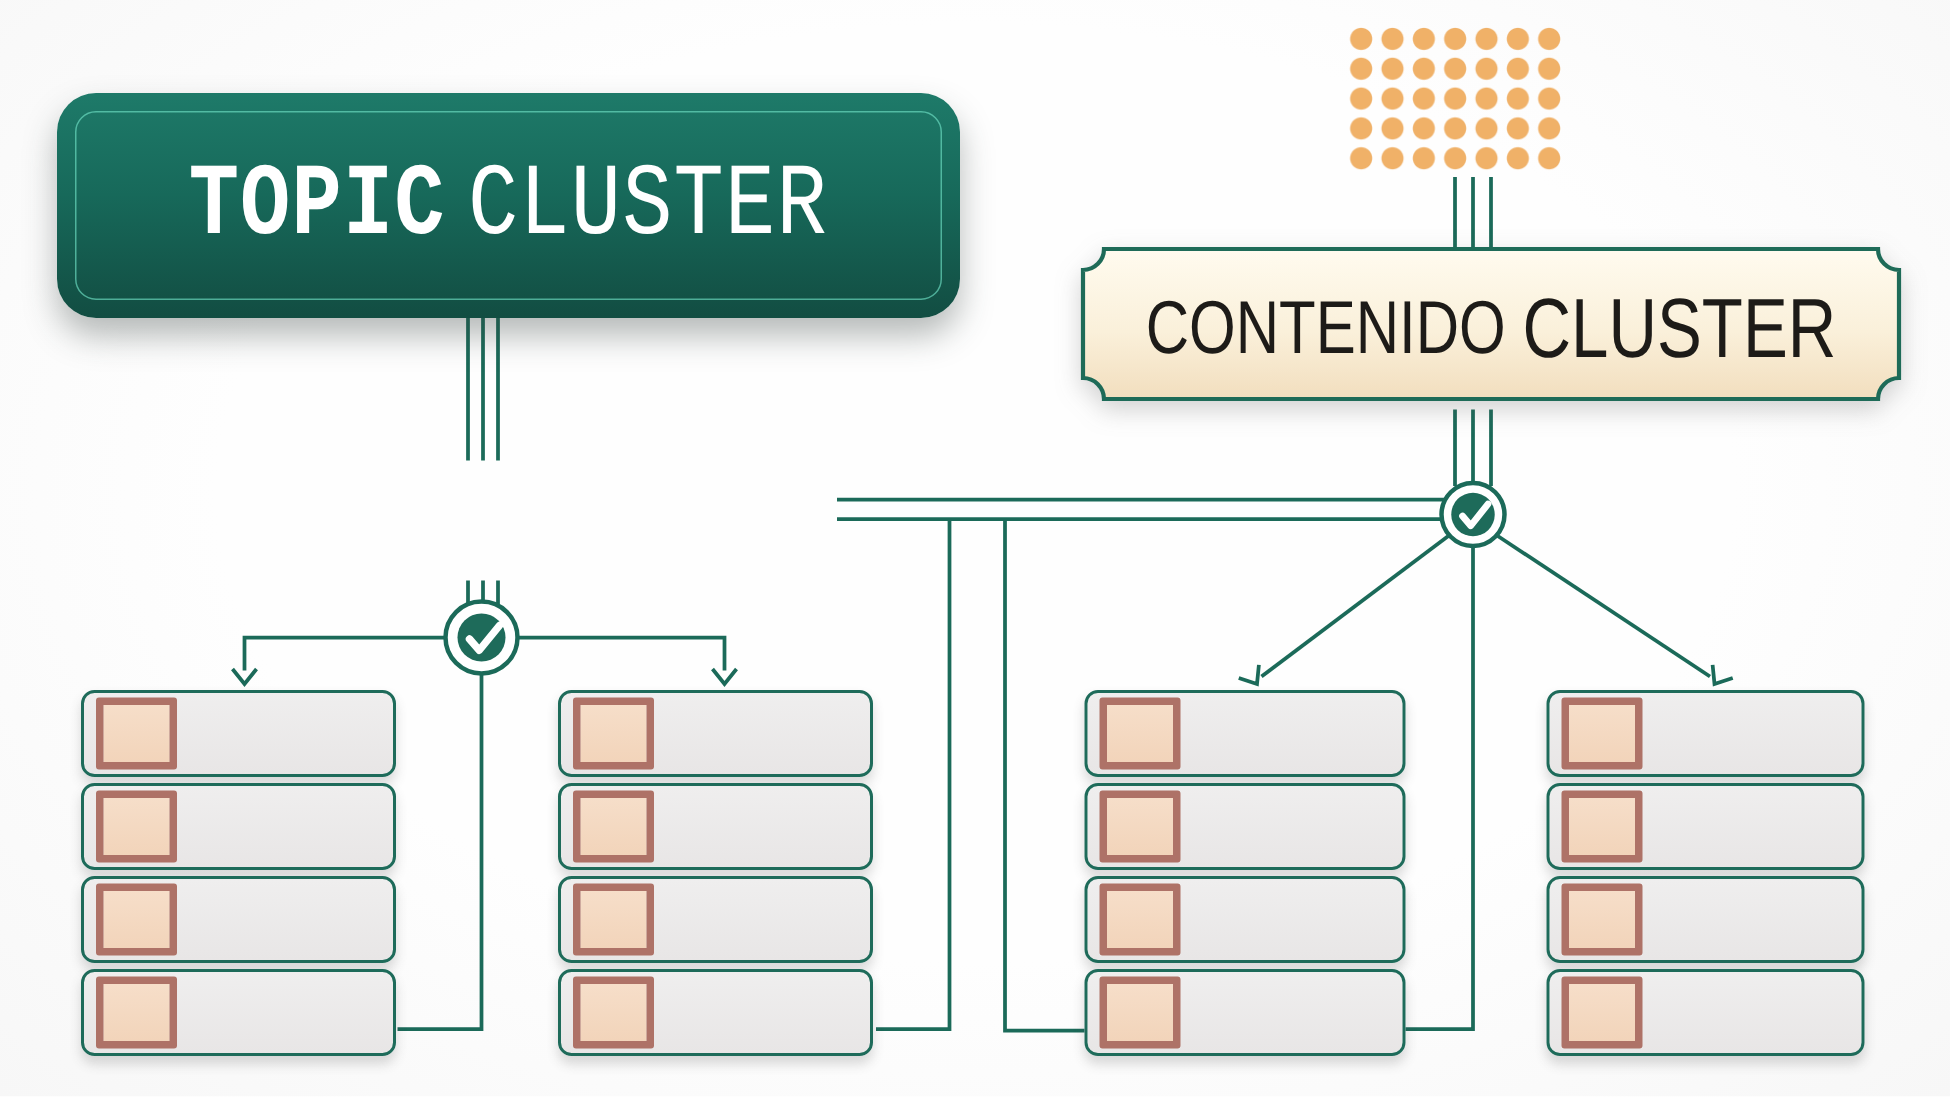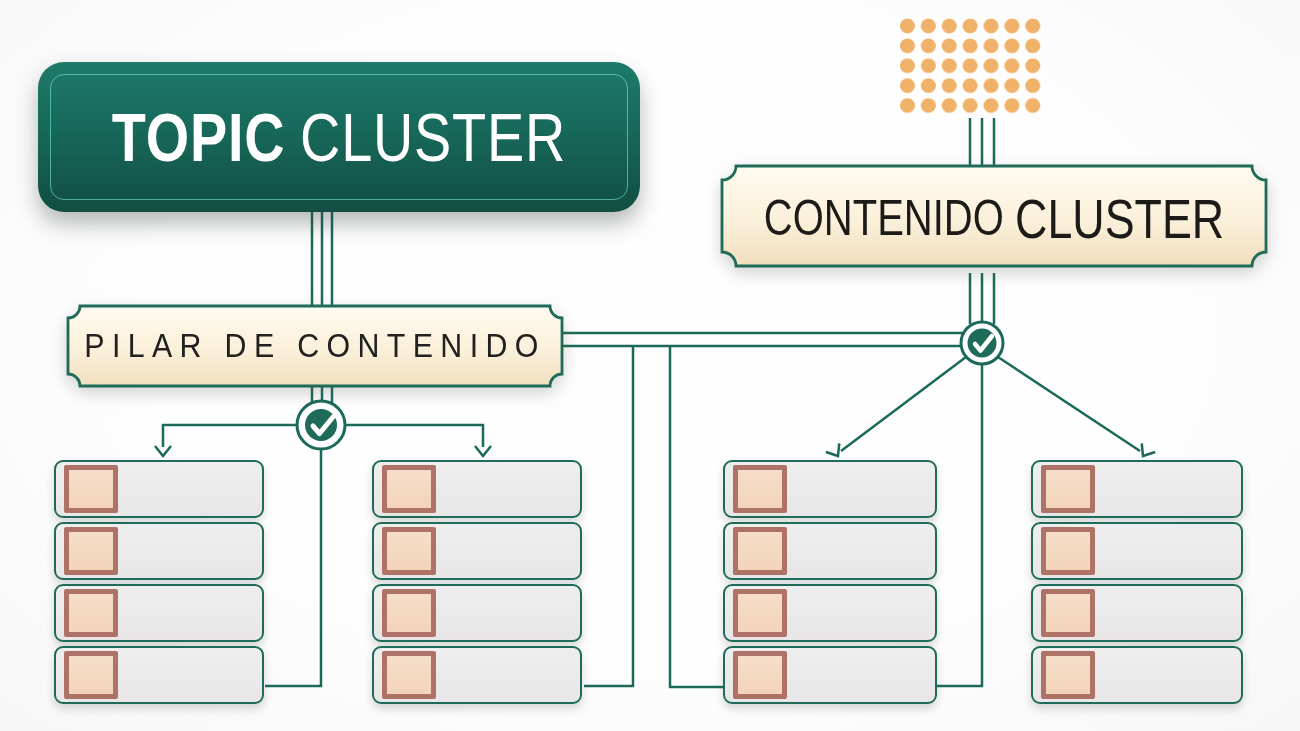--- a/index.html
+++ b/index.html
@@ -15,21 +15,21 @@
   .badge-outer{fill:#ffffff;stroke:#1B6A59;stroke-width:3;}
   .badge-inner{fill:#1E6B5A;stroke:none;}
   .badge-check{stroke:#ffffff;fill:none;stroke-linecap:round;stroke-linejoin:round;}
 
   
   .topic-box{
     position:absolute;left:38px;top:62px;width:602px;height:150px;z-index:2;
     background:linear-gradient(180deg,#1E7A69 0%,#17695A 45%,#124D42 100%);
     border-radius:26px;
     box-shadow:0 12px 22px rgba(50,60,58,0.35);
-    display:flex;align-items:center;justify-content:center;
+    display:flex;align-items:center;justify-content:center;font-family:Liberation Mono, monospace;
   }
   .topic-inner-border{
     position:absolute;inset:12px;border:1.6px solid rgba(110,224,196,0.65);
     border-radius:14px;pointer-events:none;
   }
   .topic-text{
     display:flex;gap:18px;align-items:baseline;color:#ffffff;
     transform:scaleX(0.82);white-space:nowrap;
   }
   .topic-w1{font-size:68px;font-weight:700;letter-spacing:1px;}
@@ -179,33 +179,20 @@
         </linearGradient>
       </defs>
       <path d="M 18 6 H 534 A 14 14 0 0 0 548 20 V 92 A 14 14 0 0 0 534 106 H 18 A 14 14 0 0 0 4 92 V 20 A 14 14 0 0 0 18 6 Z" fill="url(#cream1)" stroke="#1E6B58" stroke-width="2.8"></path>
     </svg>
     <div class="plaque-text">
       <span class="cont-w1">CONTENIDO</span>
       <span class="cont-w2">CLUSTER</span>
     </div>
   </div>
 
-  <div class="plaque pilar">
-    <svg width="502" height="90" viewBox="0 0 502 90">
-      <defs>
-        <linearGradient id="cream2" x1="0" y1="0" x2="0" y2="1">
-          <stop offset="0" stop-color="#FFFBEF"></stop>
-          <stop offset="0.55" stop-color="#FAF0DA"></stop>
-          <stop offset="1" stop-color="#F2DEBE"></stop>
-        </linearGradient>
-      </defs>
-      <path d="M 16 5 H 486 A 12 12 0 0 0 498 17 V 73 A 12 12 0 0 0 486 85 H 16 A 12 12 0 0 0 4 73 V 17 A 12 12 0 0 0 16 5 Z" fill="url(#cream2)" stroke="#1E6B58" stroke-width="2.8"></path>
-    </svg>
-    <div class="plaque-text">PILAR DE CONTENIDO</div>
-  </div>
 
   <div class="column col1">
     <div class="item">
         <div class="thumb"></div>
       </div>
     <div class="item">
         <div class="thumb"></div>
       </div>
     <div class="item">
         <div class="thumb"></div>

